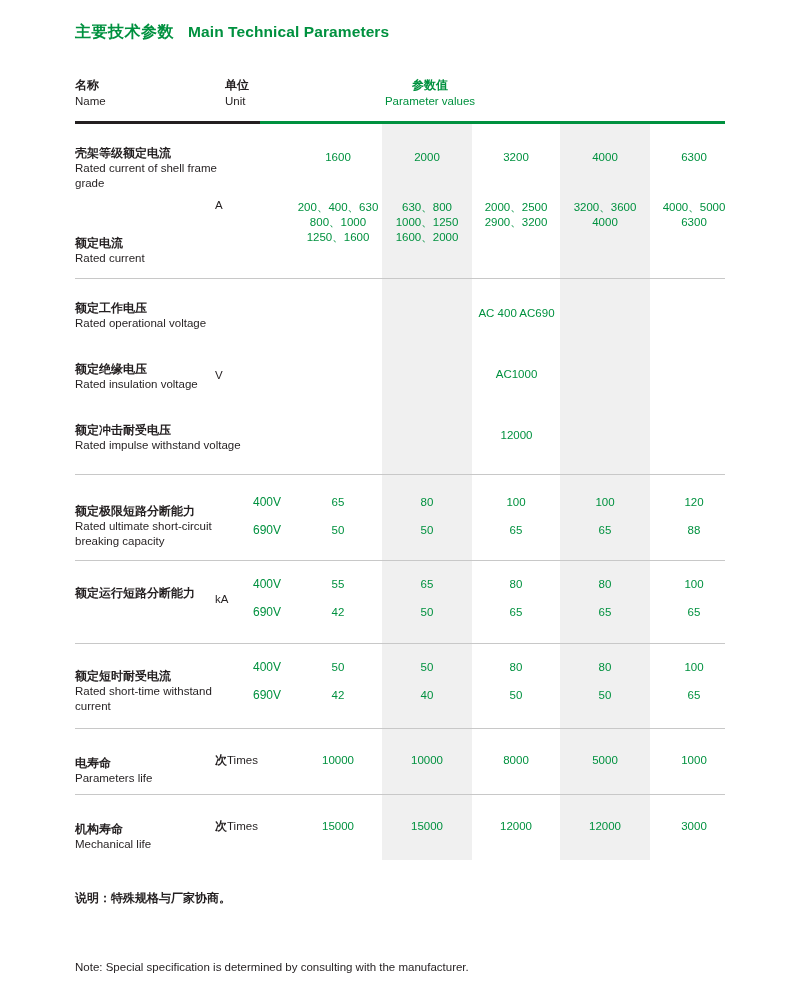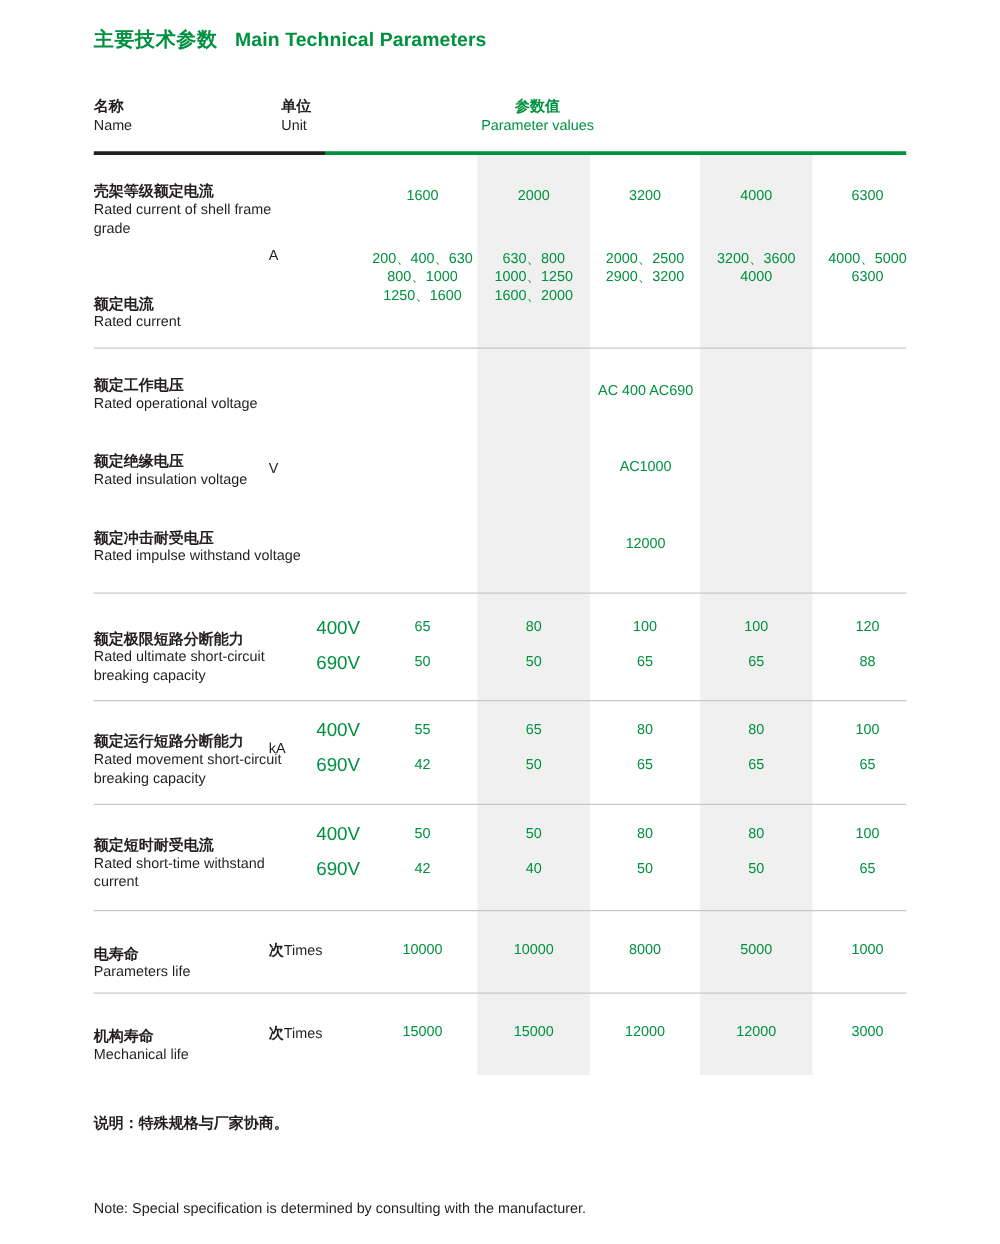--- a/index.html
+++ b/index.html
@@ -155,21 +155,21 @@
     text-align: left;
     white-space: nowrap;
   }
   .c-unit.times .cn-u { font-weight: bold; font-size: 12px; }
 
   
   .c-sub {
     position: absolute;
     left: 178px;
     width: 50px;
-    font-size: 15px;
+    font-size: 12px;
     line-height: 15px;
     color: #00913f;
     text-align: left;
   }
 
   
   .val {
     position: absolute;
     width: 90px;
     text-align: center;
@@ -319,21 +319,20 @@
         <div class="val v3" style="top:30px;">65</div>
         <div class="val v4" style="top:30px;">65</div>
         <div class="val v5" style="top:30px;">88</div>
       </div>
 
       <div class="sep" style="top:485px;"></div>
 
       <div class="row" style="top:500px;">
         <div class="c-name">
           <span class="cn">额定运行短路分断能力</span>
-          <span class="en">Rated movement short-circuit breaking capacity</span>
         </div>
         <div class="c-unit" style="top:17px;">kA</div>
         <div class="c-sub" style="top:2px;">400V</div>
         <div class="c-sub" style="top:30px;">690V</div>
         <div class="val v1" style="top:2px;">55</div>
         <div class="val v2" style="top:2px;">65</div>
         <div class="val v3" style="top:2px;">80</div>
         <div class="val v4" style="top:2px;">80</div>
         <div class="val v5" style="top:2px;">100</div>
         <div class="val v1" style="top:30px;">42</div>

